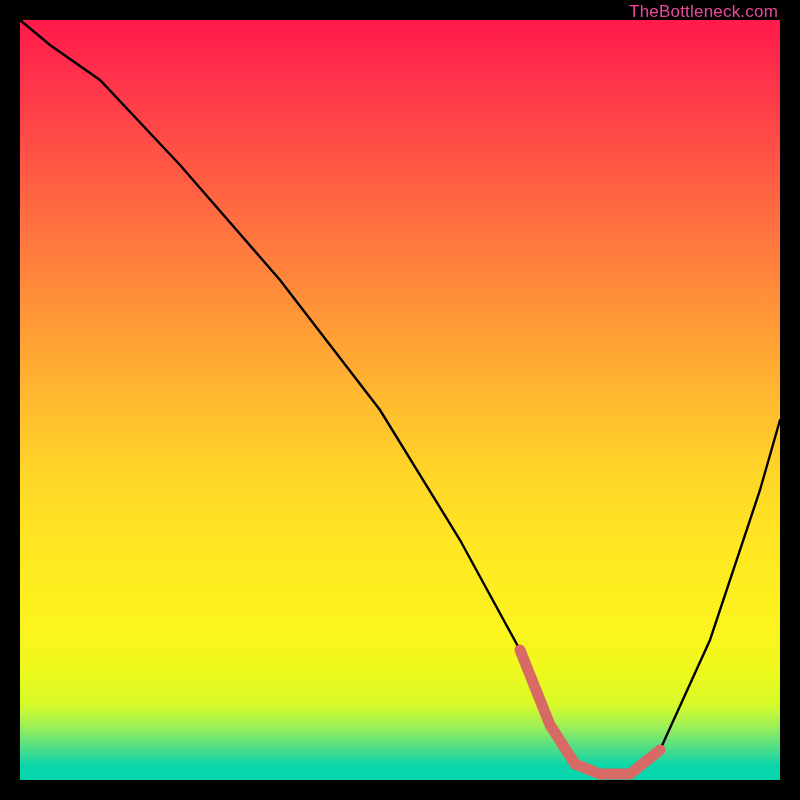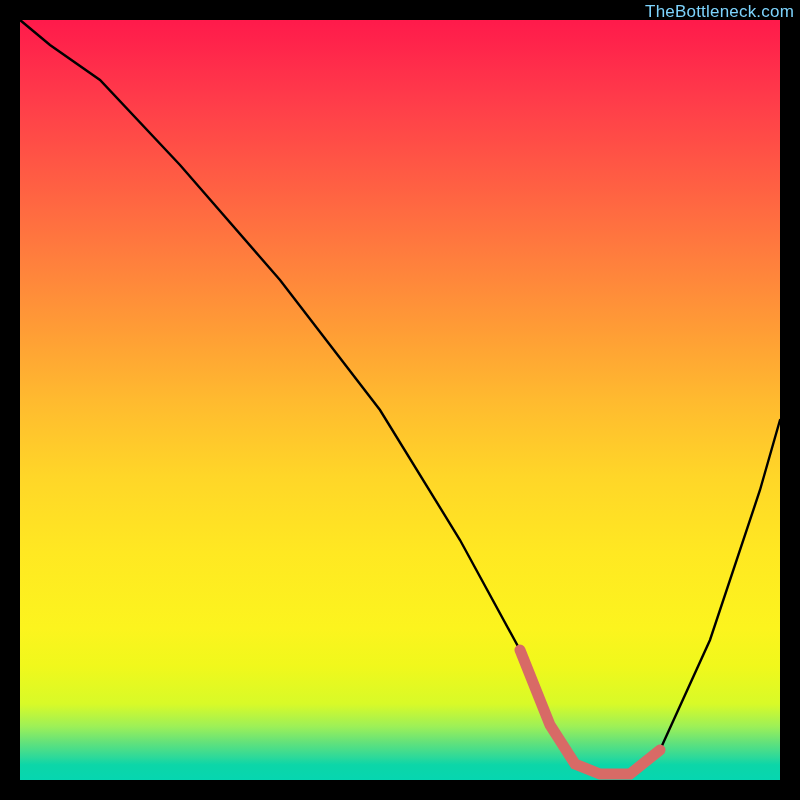--- a/index.html
+++ b/index.html
@@ -45,24 +45,24 @@
     position: absolute;
     left: 20px;
     top: 20px;
     width: 760px;
     height: 760px;
     overflow: visible;
   }
   .watermark {
     position: absolute;
     top: 2px;
-    right: 6px;
+    right: 22px;
     font-family: Arial, Helvetica, sans-serif;
     font-size: 17px;
-    color: #7dd3fc;
+    color: #ec4899;
     letter-spacing: 0.2px;
   }
 </style>
 </head>
 <body>
 
 <div class="container">
   <div class="plot-area"></div>
   <svg class="curve" viewBox="0 0 760 760">
     <path d="M0 0 L30 25 L80 60 L160 145 L260 260 L360 390 L440 520 L500 630 L530 705 L555 744 L580 754 L610 754 L640 730 L690 620 L740 470 L760 400" stroke="#000" stroke-width="2.4" fill="none" stroke-linecap="round"></path>

